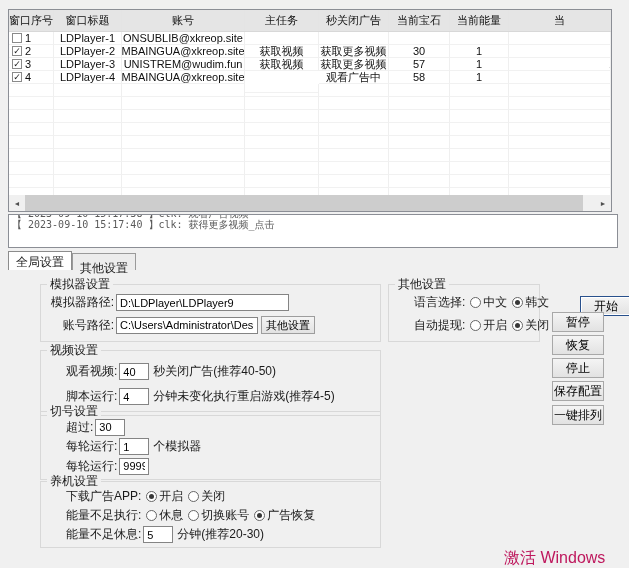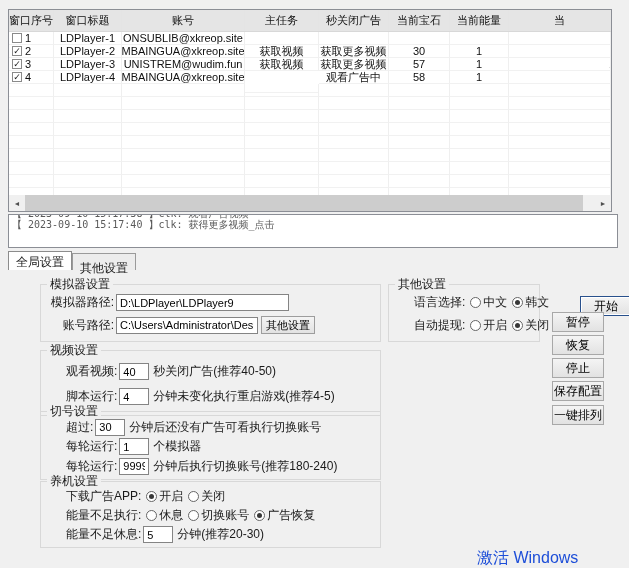--- a/index.html
+++ b/index.html
@@ -68,21 +68,21 @@
     border-radius:50%;background:#fff;position:relative;margin-right:2px;flex-shrink:0;}
   .radio.checked::after{content:'';position:absolute;left:2px;top:2px;right:2px;bottom:2px;
     border-radius:50%;background:#383838;}
   
   .side-btn{position:absolute;left:552px;width:52px;height:20px;box-sizing:border-box;
     font-size:12px;font-family:"Liberation Sans",sans-serif;
     border:1px solid #a8a8a8;background:linear-gradient(#f4f4f4,#e2e2e2);
     display:flex;align-items:center;justify-content:center;padding:0;white-space:nowrap;}
   .side-btn.focused{border:1px solid #28508c;box-shadow:inset 0 0 0 1px #fff;}
   
-  .watermark{position:absolute;left:477px;top:548px;font-size:16px;color:#1d4ed8;
+  .watermark{position:absolute;left:504px;top:548px;font-size:16px;color:#be185d;
     white-space:nowrap;}
 </style>
 </head>
 <body>
 
 <div class="listview">
   <div class="lv-header" id="lvHeader">
       <div class="lv-hcell" style="width: 45px;">窗口序号</div>
       <div class="lv-hcell" style="width: 68px;">窗口标题</div>
       <div class="lv-hcell" style="width: 123px;">账号</div>
@@ -313,31 +313,29 @@
           <span class="suffix">分钟未变化执行重启游戏(推荐4-5)</span>
         </div>
       </div>
     </div>
     <div class="groupbox" style="left: 40px; top: 411px; width: 341px; height: 69px;">
       <span class="gb-title">切号设置</span>
       <div class="gb-body">
         <div class="s-row">
           <span class="lbl">超过:</span>
           <input class="tbox small" value="30" style="">
-          <span class="suffix">分钟后还没有广告可看执行切换账号</span>
         </div>
         <div class="s-row">
           <span class="lbl">每轮运行:</span>
           <input class="tbox small" value="1" style="">
           <span class="suffix">个模拟器</span>
         </div>
         <div class="s-row">
           <span class="lbl">每轮运行:</span>
           <input class="tbox small" value="9999" style="">
-          <span class="suffix">分钟后执行切换账号(推荐180-240)</span>
         </div>
       </div>
     </div>
     <div class="groupbox" style="left: 40px; top: 481px; width: 341px; height: 67px;">
       <span class="gb-title">养机设置</span>
       <div class="gb-body">
         <div class="s-row">
           <span class="lbl">下载广告APP:</span>
           <span class="radio-opt">
             <span class="radio checked"></span>

